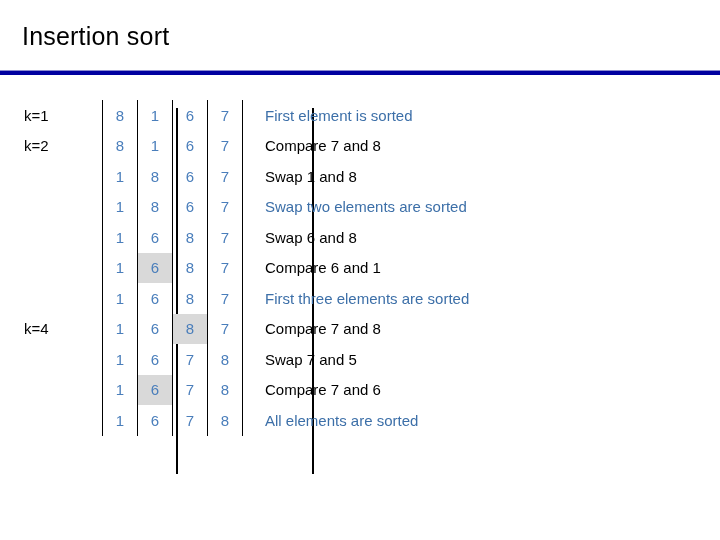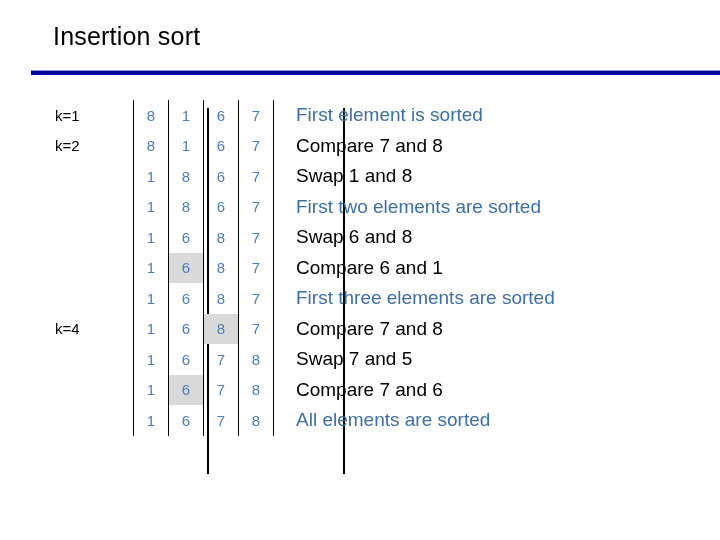--- a/index.html
+++ b/index.html
@@ -11,21 +11,20 @@
     height: 540px;
     background: #ffffff;
     font-family: "Liberation Sans", sans-serif;
     overflow: hidden;
     position: relative;
   }
   .slide {
     position: relative;
     width: 591px;
     height: 540px;
-    margin-left: 31px;
   }
   .title {
     position: absolute;
     left: 22px;
     top: 22px;
     font-size: 25px;
     color: #000000;
     letter-spacing: 0.2px;
   }
   .title-rule {
@@ -78,21 +77,21 @@
     height: 366px;
     border-left: 2px solid #000000;
     border-right: 2px solid #000000;
     box-sizing: border-box;
   }
   .num-cell.hl {
     background: #d9d9d9;
   }
   .desc-cell {
     padding-left: 22px !important;
-    font-size: 19px;
+    font-size: 15px;
     color: #3c6fa8;
     white-space: nowrap;
   }
   .desc-cell.dark {
     color: #000000;
   }
 </style>
 </head>
 <body>
 
@@ -129,21 +128,21 @@
             <td class="num-cell">6</td>
             <td class="num-cell">7</td>
             <td class="desc-cell dark">Swap 1 and 8</td>
           </tr>
           <tr>
             <td class="k-cell"></td>
             <td class="num-cell">1</td>
             <td class="num-cell">8</td>
             <td class="num-cell">6</td>
             <td class="num-cell">7</td>
-            <td class="desc-cell">First two elements are sorted</td>
+            <td class="desc-cell">Swap two elements are sorted</td>
           </tr>
           <tr>
             <td class="k-cell"></td>
             <td class="num-cell">1</td>
             <td class="num-cell">6</td>
             <td class="num-cell">8</td>
             <td class="num-cell">7</td>
             <td class="desc-cell dark">Swap 6 and 8</td>
           </tr>
           <tr>

